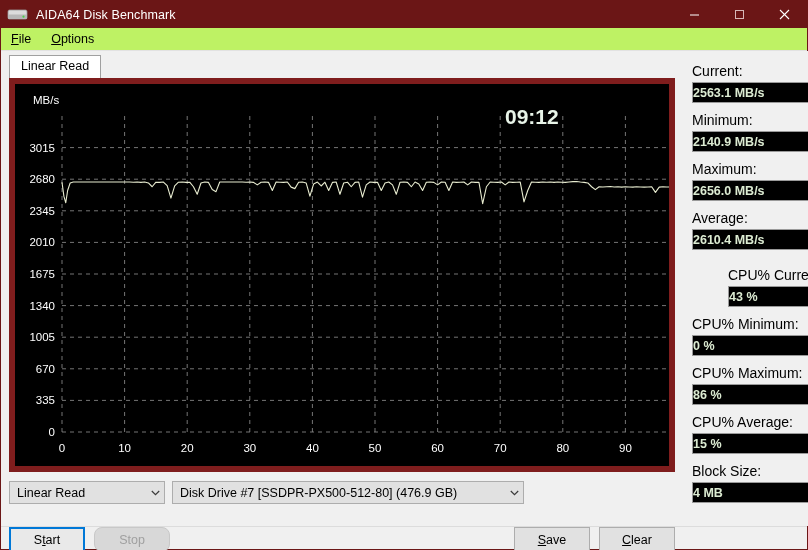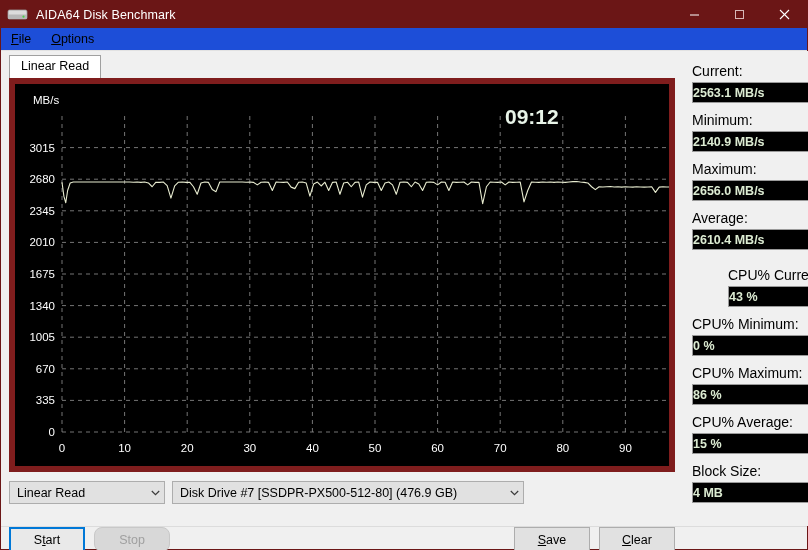--- a/index.html
+++ b/index.html
@@ -56,21 +56,21 @@
     height: 27px;
     display: flex;
     align-items: center;
     justify-content: center;
     color: #ffffff;
   }
   .win-btn svg { display: block; }
   
   .menubar {
     height: 22px;
-    background: #1d4ed8;
+    background: #bef264;
     display: flex;
     align-items: center;
     padding-left: 6px;
     flex: 0 0 auto;
     border-bottom: 1px solid #e2e2e2;
   }
   .menu-item {
     font-size: 12.5px;
     color: #000000;
     padding: 2px 10px 2px 4px;

